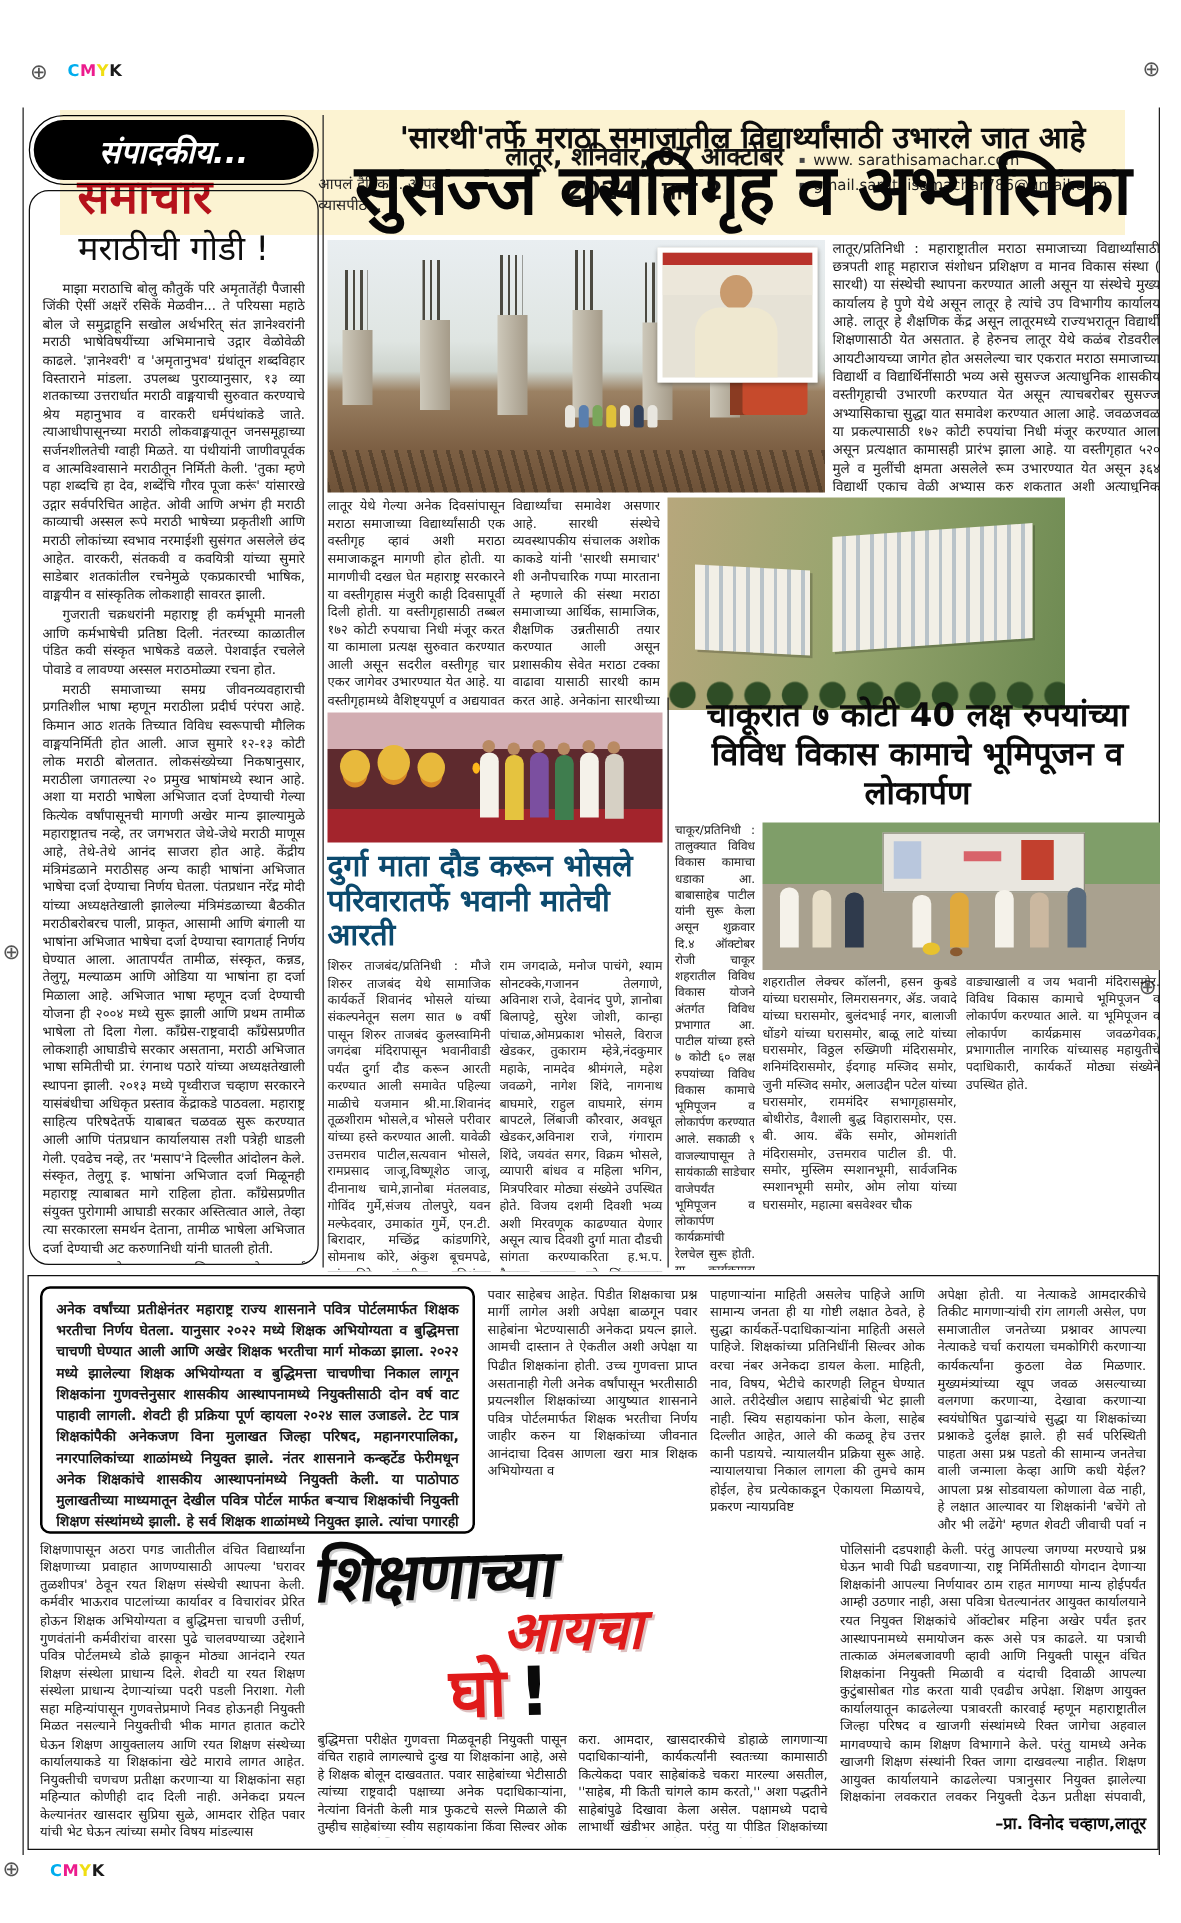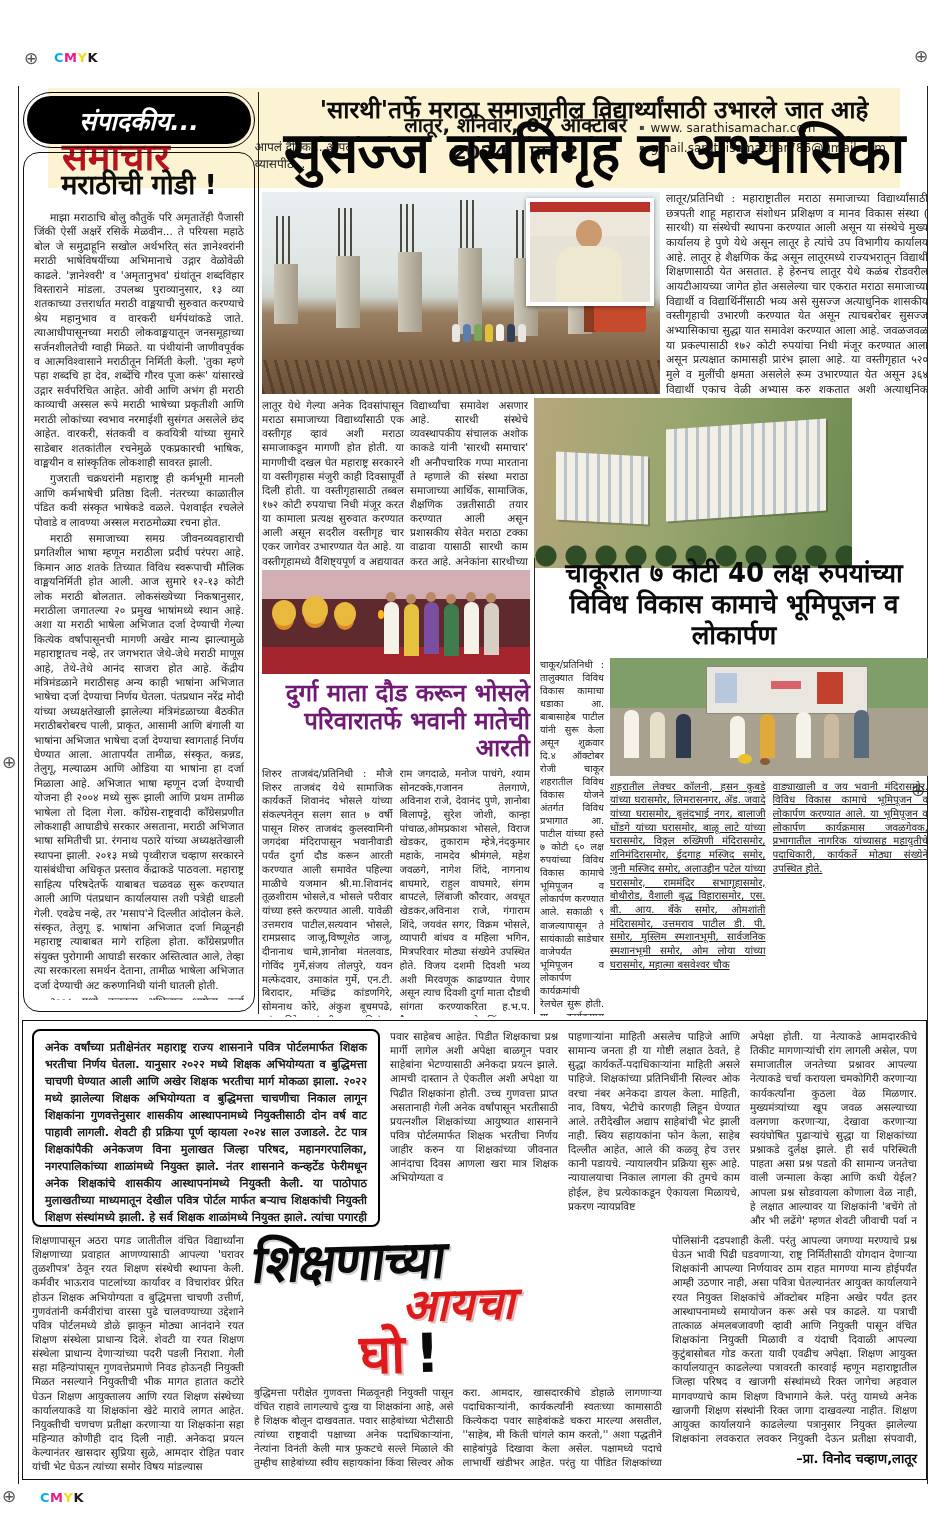--- a/index.html
+++ b/index.html
@@ -20,21 +20,21 @@
   .dateline{flex:1;text-align:center;font-size:20px;font-weight:800;color:#111;}
   .contacts{flex:0 0 235px;font-size:12px;color:#222;line-height:1.7;}
   .contacts .row{display:flex;align-items:center;gap:6px;}
   .contacts .sq{font-size:8px;color:#444;}
   
   .ed-pill{position:absolute;left:27px;top:96px;width:224px;height:48px;background:#000;
     border-radius:26px;outline:1.5px solid #000;outline-offset:3px;display:flex;align-items:center;
     justify-content:center;color:#fff;font-style:italic;font-size:25px;font-weight:600;}
   .ed-box{position:absolute;left:23px;top:152px;width:232px;height:860px;border:1.8px solid #111;
     border-radius:16px;padding:8px 10px;box-sizing:border-box;overflow:hidden;}
-  .ed-box h2{margin:4px 0 8px;text-align:center;font-size:27px;font-weight:700;color:#0d0d0d;}
+  .ed-box h2{margin:18px 0 8px;text-align:center;font-size:27px;font-weight:400;color:#0d0d0d;}
   .jtext{text-align:justify;line-height:1.36;color:#1b1b1b;overflow:hidden;}
   .ed-box p{margin:0 0 2px;font-size:10.6px;text-indent:16px;}
   .vdiv{position:absolute;width:0;border-left:1px solid #222;}
   
   .kicker{position:absolute;left:262px;top:92px;width:664px;text-align:center;
     font-size:24px;font-weight:800;color:#0d0d0d;}
   .bighead{position:absolute;left:262px;top:124px;width:664px;text-align:center;
     font-size:56px;line-height:1.02;font-weight:900;color:#070707;letter-spacing:-1px;}
   .row-photo{position:absolute;left:262px;top:192px;width:666px;height:202px;display:flex;gap:6px;}
   .photo-construction{position:relative;width:398px;height:202px;overflow:hidden;flex:0 0 398px;
@@ -65,33 +65,33 @@
   .bldg.win{background:repeating-linear-gradient(90deg,#f2efe6 0 8px,#b9c3c9 8px 11px);}
   .trees{position:absolute;left:0;bottom:0;width:100%;height:30px;
     background:radial-gradient(circle at 12px 18px,#2f4d26 10px,transparent 11px);background-size:30px 30px;}
   
   .durga{position:absolute;left:262px;top:570px;width:268px;}
   .photo-aarti{position:relative;width:268px;height:104px;overflow:hidden;
     background:linear-gradient(#d2adb2 0 28%,#5e2a2e 28% 74%,#a3242c 74%);}
   .idol{position:absolute;border-radius:50%;background:#e8b93c;box-shadow:0 6px 0 -2px #d98a27;}
   .person{position:absolute;width:15px;height:52px;border-radius:7px 7px 0 0;}
   .phead{position:absolute;width:10px;height:10px;border-radius:50%;background:#b98a63;}
-  .durga h3{margin:6px 0 4px;text-align:right;font-size:24px;line-height:1.15;font-weight:800;color:#701a75;}
+  .durga h3{margin:6px 0 4px;text-align:left;font-size:24px;line-height:1.15;font-weight:800;color:#0c4a6e;}
   .durga .cols{display:flex;gap:7px;height:250px;}
   .durga .cols div{flex:1;font-size:10.1px;}
   .chakur{position:absolute;left:540px;top:558px;width:388px;}
   .chakur h3{margin:0 0 6px;text-align:center;font-size:26px;line-height:1.2;font-weight:800;color:#0b0b0b;}
   .chakur .bodywrap{display:flex;gap:6px;}
   .chakur .strip{flex:0 0 64px;font-size:9.6px;height:358px;}
   .chakur .rightpart{flex:1;}
   .photo-chakur{position:relative;width:100%;height:118px;overflow:hidden;
     background:linear-gradient(#7f9e69 0 42%,#a9a18f 42% 100%);}
   .banner{position:absolute;top:8px;left:96px;width:160px;height:46px;background:#e9e6df;border:1px solid #8a8a7a;}
   .banner i{position:absolute;display:block;}
-  .chakur .cols2{display:flex;gap:7px;height:232px;margin-top:4px;text-decoration:underline;}
+  .chakur .cols2{display:flex;gap:7px;height:232px;margin-top:4px;}
   .chakur .cols2 div{flex:1;font-size:10.1px;}
   
   .bottom{position:absolute;left:22px;top:1020px;width:905px;height:460px;border:1.2px solid #111;
     box-sizing:border-box;padding:8px 9px;}
   .brow1{display:flex;gap:10px;}
   .introbox{flex:0 0 348px;border:2px solid #000;border-radius:8px;padding:8px 11px;box-sizing:border-box;
     height:198px;font-size:11.2px;font-weight:700;line-height:1.52;}
   .bcol{font-size:10.4px;height:198px;}
   .brow2{display:flex;gap:10px;margin-top:6px;justify-content:center;}
   .brow2 .bl1{flex:0 0 212px;height:238px;font-size:10.4px;}

